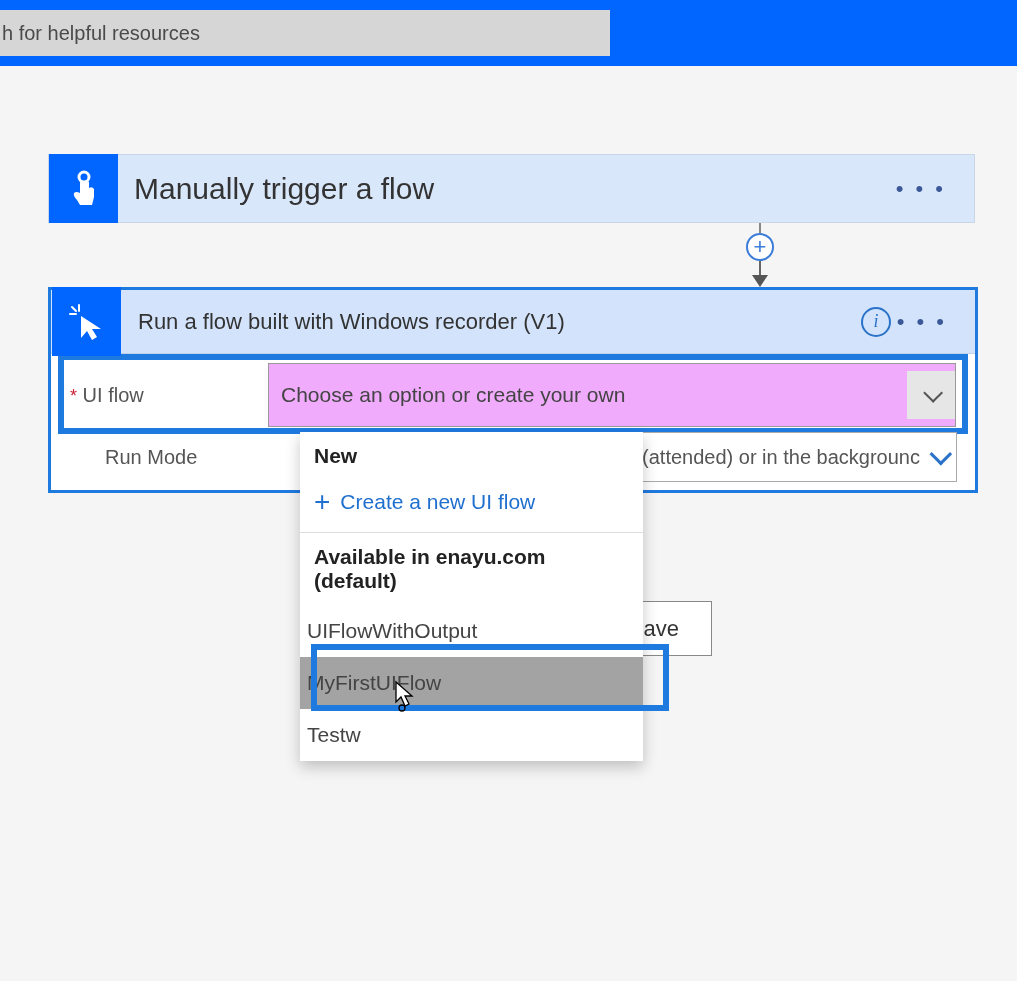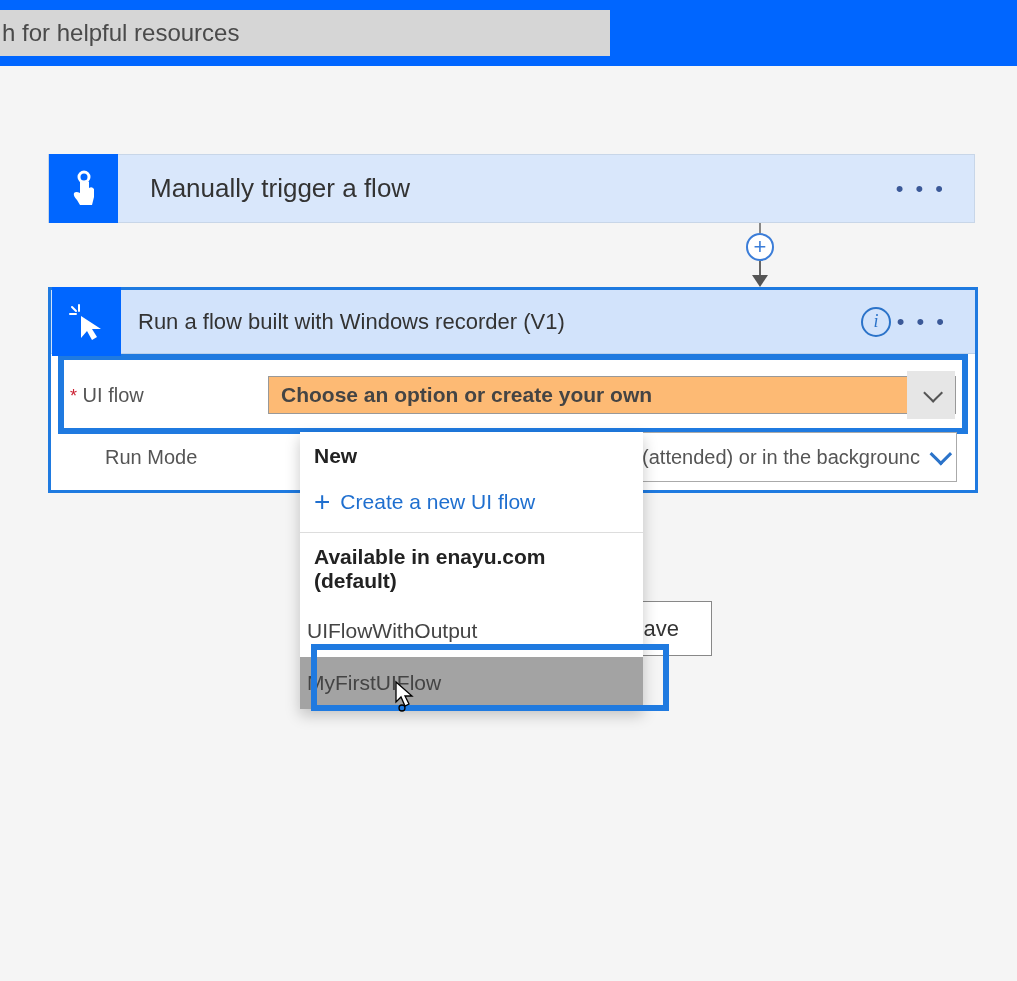--- a/index.html
+++ b/index.html
@@ -16,21 +16,21 @@
     height: 66px;
     padding: 10px 0 10px 0;
   }
   .search-box {
     background: #d6d6d6;
     height: 46px;
     width: 610px;
     display: flex;
     align-items: center;
     padding-left: 2px;
-    font-size: 24px;
+    font-size: 20px;
     color: #4a4a4a;
     border: none;
     outline: none;
   }
   .canvas {
     padding-top: 88px;
     padding-left: 48px;
   }
 
   
@@ -46,23 +46,23 @@
   .trigger-icon-box {
     width: 69px;
     height: 69px;
     background: #0066ff;
     display: flex;
     align-items: center;
     justify-content: center;
     flex-shrink: 0;
   }
   .trigger-title {
-    font-size: 26px;
+    font-size: 30px;
     color: #333;
-    padding-left: 32px;
+    padding-left: 16px;
   }
   .dots {
     position: absolute;
     right: 28px;
     top: 50%;
     transform: translateY(-50%);
     color: #3b5998;
     font-size: 22px;
     letter-spacing: 3px;
     cursor: pointer;
@@ -169,26 +169,25 @@
     margin-left: 36px;
   }
   .label-cell {
     width: 198px;
     font-size: 20px;
     color: #555;
   }
   .req { color: #c23; font-size: 18px; }
   .combo {
     flex: 1;
-    height: 38px;
+    height: 64px;
     border: 1px solid #999;
-    background: #fdba74;
-    display: flex;
-    align-items: center;
-    font-weight: bold;
+    background: #f0abfc;
+    display: flex;
+    align-items: center;
   }
   .combo-text {
     flex: 1;
     padding-left: 12px;
     font-size: 21px;
     color: #444;
     white-space: nowrap;
     overflow: hidden;
   }
   .combo-chevron {
@@ -384,20 +383,21 @@
 <div class="dropdown">
   <div class="dd-heading">New</div>
   <div class="dd-create">
     <span class="plus">+</span>
     <span>Create a new UI flow</span>
   </div>
   <div class="dd-sep"></div>
   <div class="dd-heading">Available in enayu.com (default)</div>
   <div class="dd-item">UIFlowWithOutput</div>
   <div class="dd-item hover">MyFirstUIFlow</div>
+  <div class="dd-item">Testw</div>
 </div>
 
 <div class="item-highlight"></div>
 
 <svg class="cursor" width="28" height="32" viewBox="0 0 28 32">
   <path d="M8 2 L8 22 L13 17 L17 26 L21 24 L17 16 L24 16 Z" fill="#fff" stroke="#000" stroke-width="1.3"></path>
   <circle cx="14" cy="28" r="3" fill="none" stroke="#000" stroke-width="1.3"></circle>
 </svg>
 
 </body></html>

